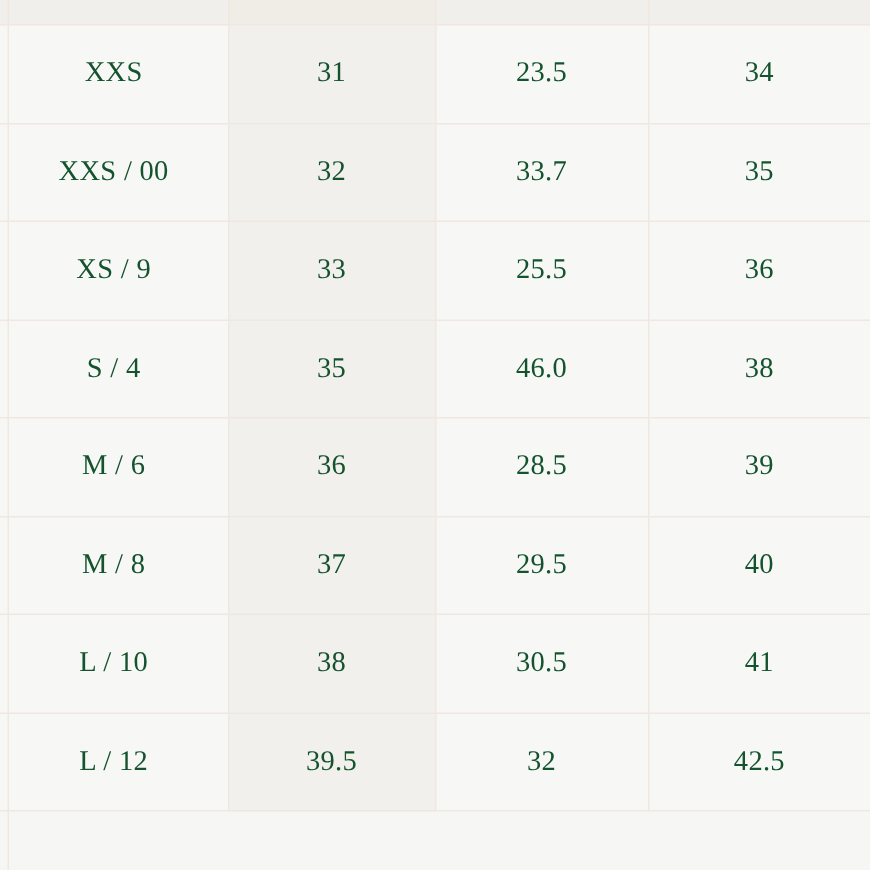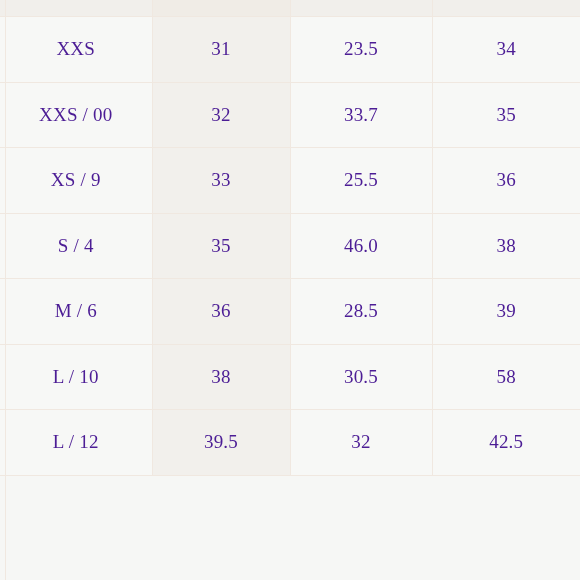--- a/index.html
+++ b/index.html
@@ -36,21 +36,21 @@
   .col-two    { width: 138px; }
   .col-three  { width: 142px; }
   .col-four   { width: 148px; }
 
   .size-table td,
   .size-table th {
     padding: 0;
     margin: 16px;
     text-align: center;
     vertical-align: middle;
-    color: #4c1d95;
+    color: #14532d;
     font-weight: 400;
     font-size: 19px;
     letter-spacing: 0.2px;
     border-bottom: 1px solid #f0e8e0;
     border-right: 1px solid #f0e8e0;
     background: #f7f8f6;
     white-space: nowrap;
   }
 
   .size-table td:last-child,
@@ -150,26 +150,32 @@
         <td><span class="cell-label">38</span></td>
       </tr>
 
       <tr class="data-row">
         <td><span class="cell-label">M / 6</span></td>
         <td class="tinted"><span class="cell-label">36</span></td>
         <td><span class="cell-label">28.5</span></td>
         <td><span class="cell-label">39</span></td>
       </tr>
 
+      <tr class="data-row">
+        <td><span class="cell-label">M / 8</span></td>
+        <td class="tinted"><span class="cell-label">37</span></td>
+        <td><span class="cell-label">29.5</span></td>
+        <td><span class="cell-label">40</span></td>
+      </tr>
 
       <tr class="data-row">
         <td><span class="cell-label">L / 10</span></td>
         <td class="tinted"><span class="cell-label">38</span></td>
         <td><span class="cell-label">30.5</span></td>
-        <td><span class="cell-label">58</span></td>
+        <td><span class="cell-label">41</span></td>
       </tr>
 
       <tr class="data-row">
         <td><span class="cell-label">L / 12</span></td>
         <td class="tinted"><span class="cell-label">39.5</span></td>
         <td><span class="cell-label">32</span></td>
         <td><span class="cell-label">42.5</span></td>
       </tr>
 
     </tbody>

